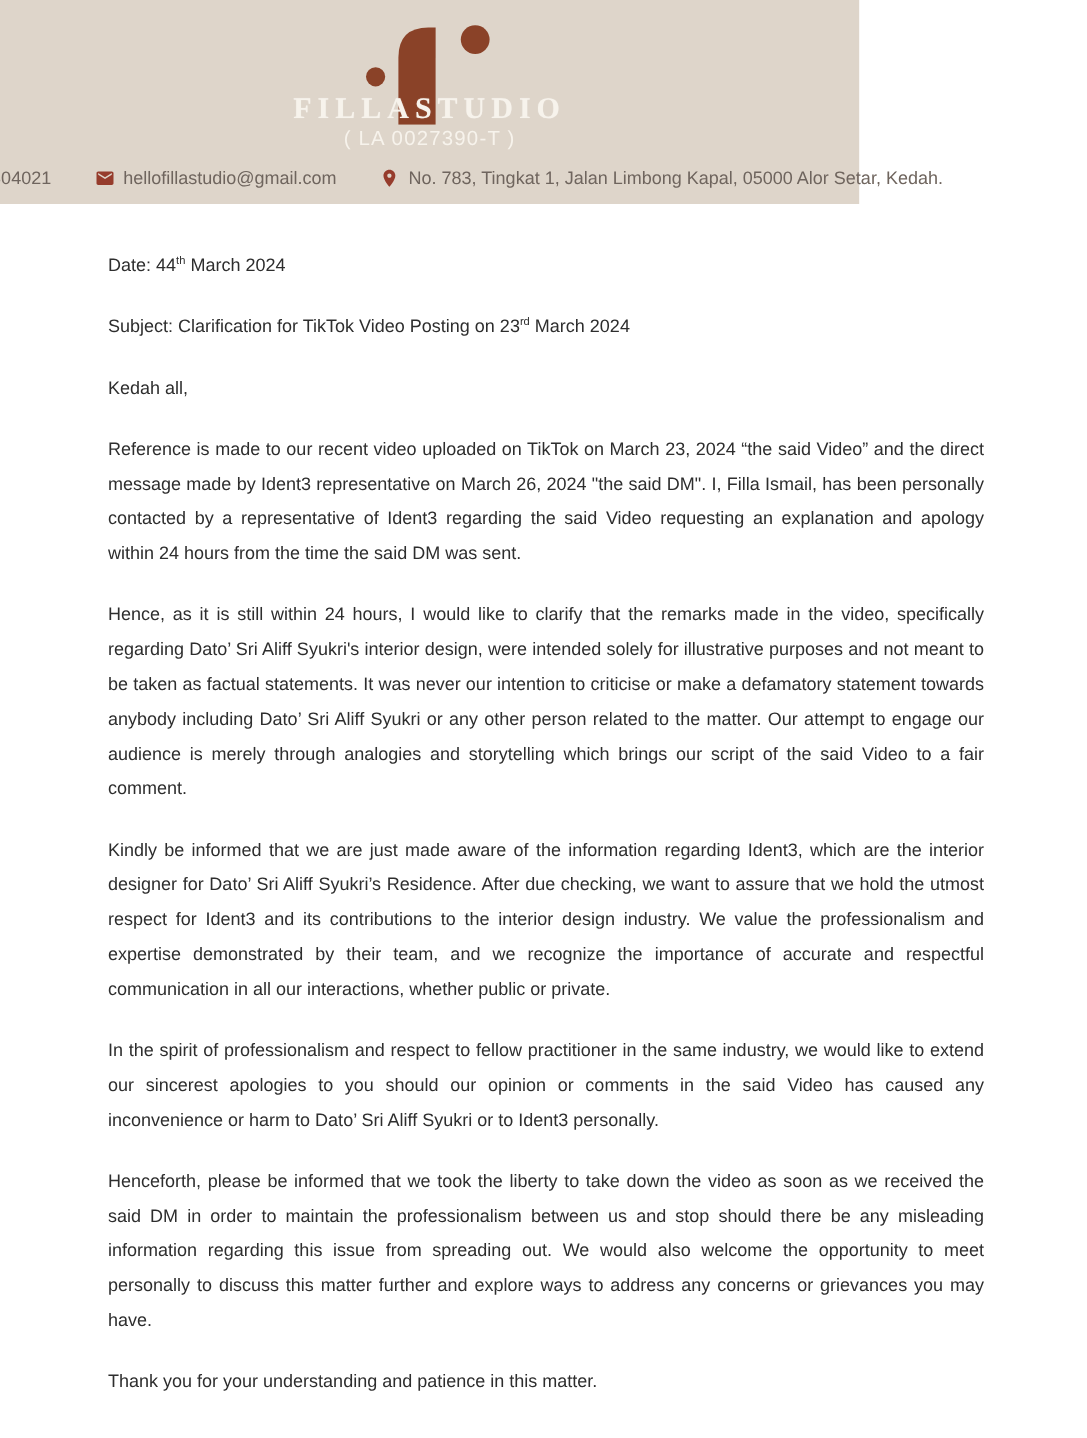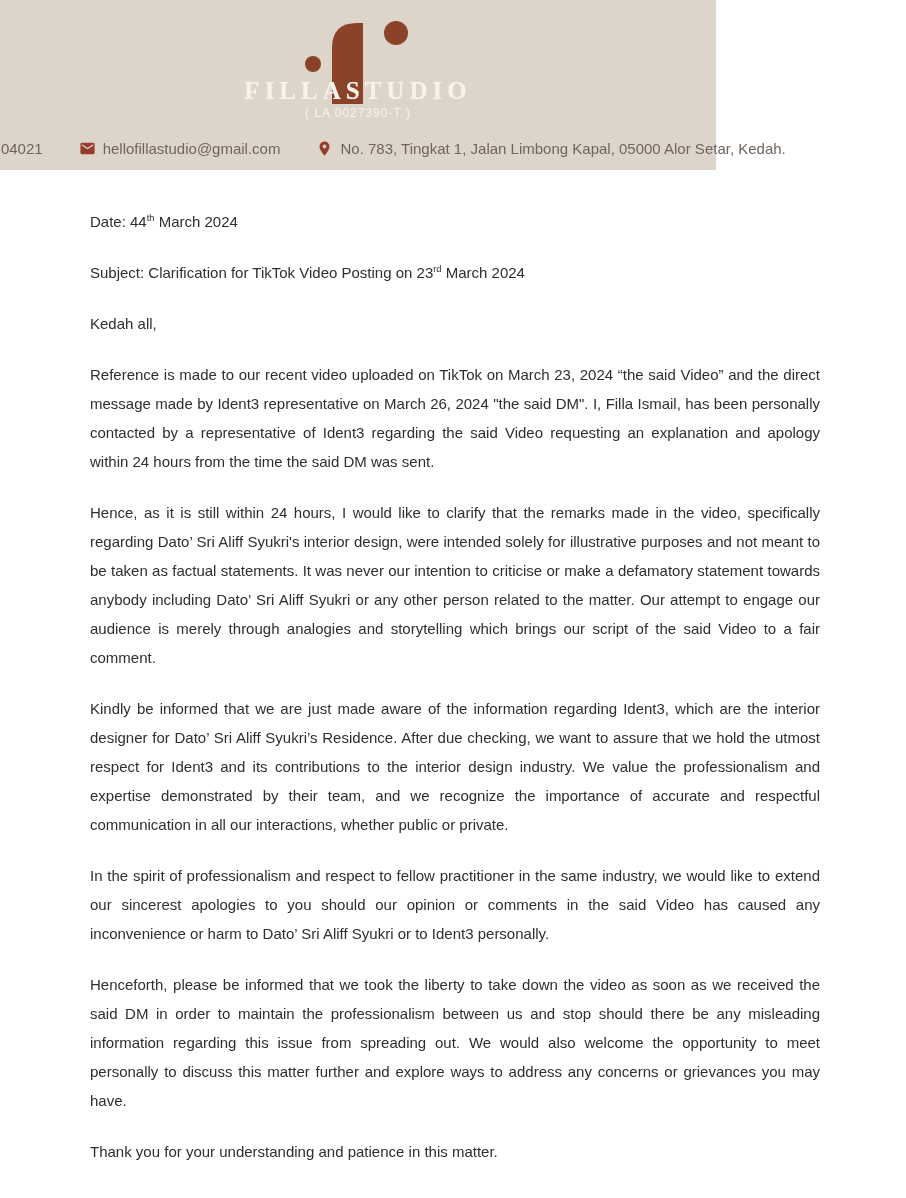--- a/index.html
+++ b/index.html
@@ -40,21 +40,21 @@
     font-size: 25px;
     letter-spacing: 5px;
     color: #f7f3ec;
     text-shadow: 0 0 1px rgba(255,255,255,0.4);
     line-height: 1.05;
   }
   .brand-reg {
     position: relative;
     z-index: 2;
     margin-top: 2px;
-    font-size: 12px;
+    font-size: 17px;
     letter-spacing: 1px;
     color: #f7f3ec;
   }
   .contact-row {
     margin-top: auto;
     padding-bottom: 13px;
     display: flex;
     align-items: center;
     justify-content: center;
     gap: 36px;

